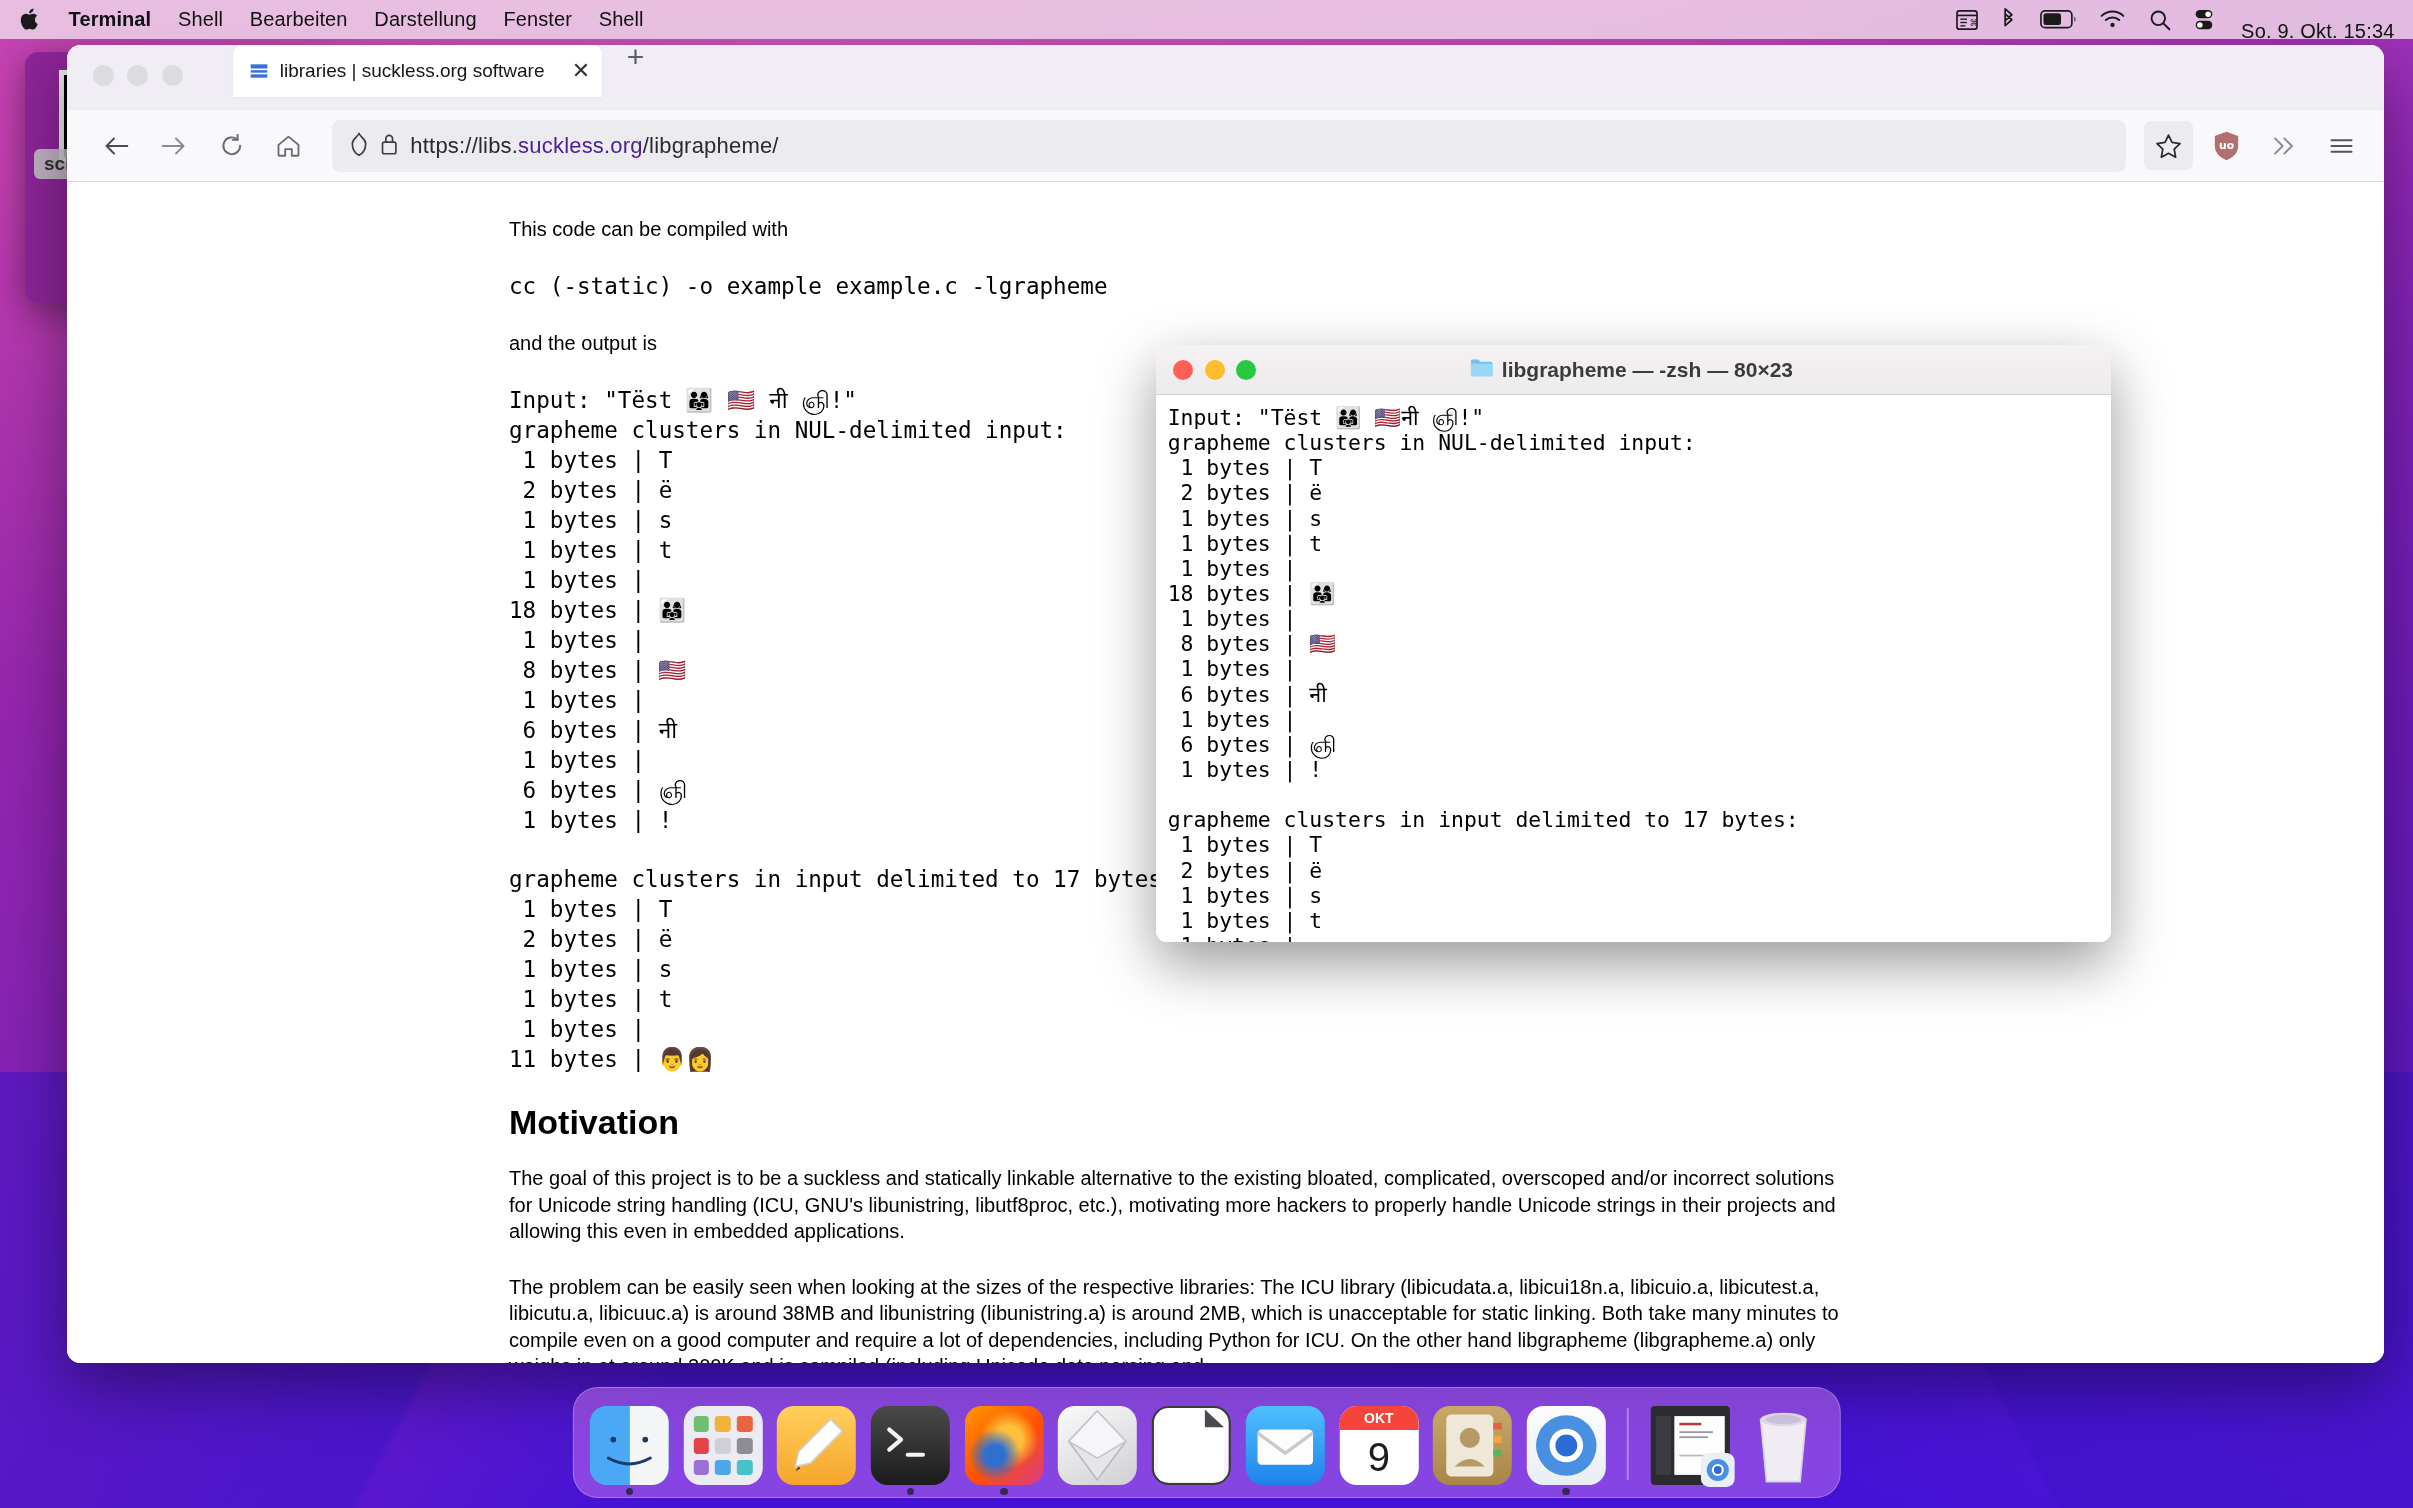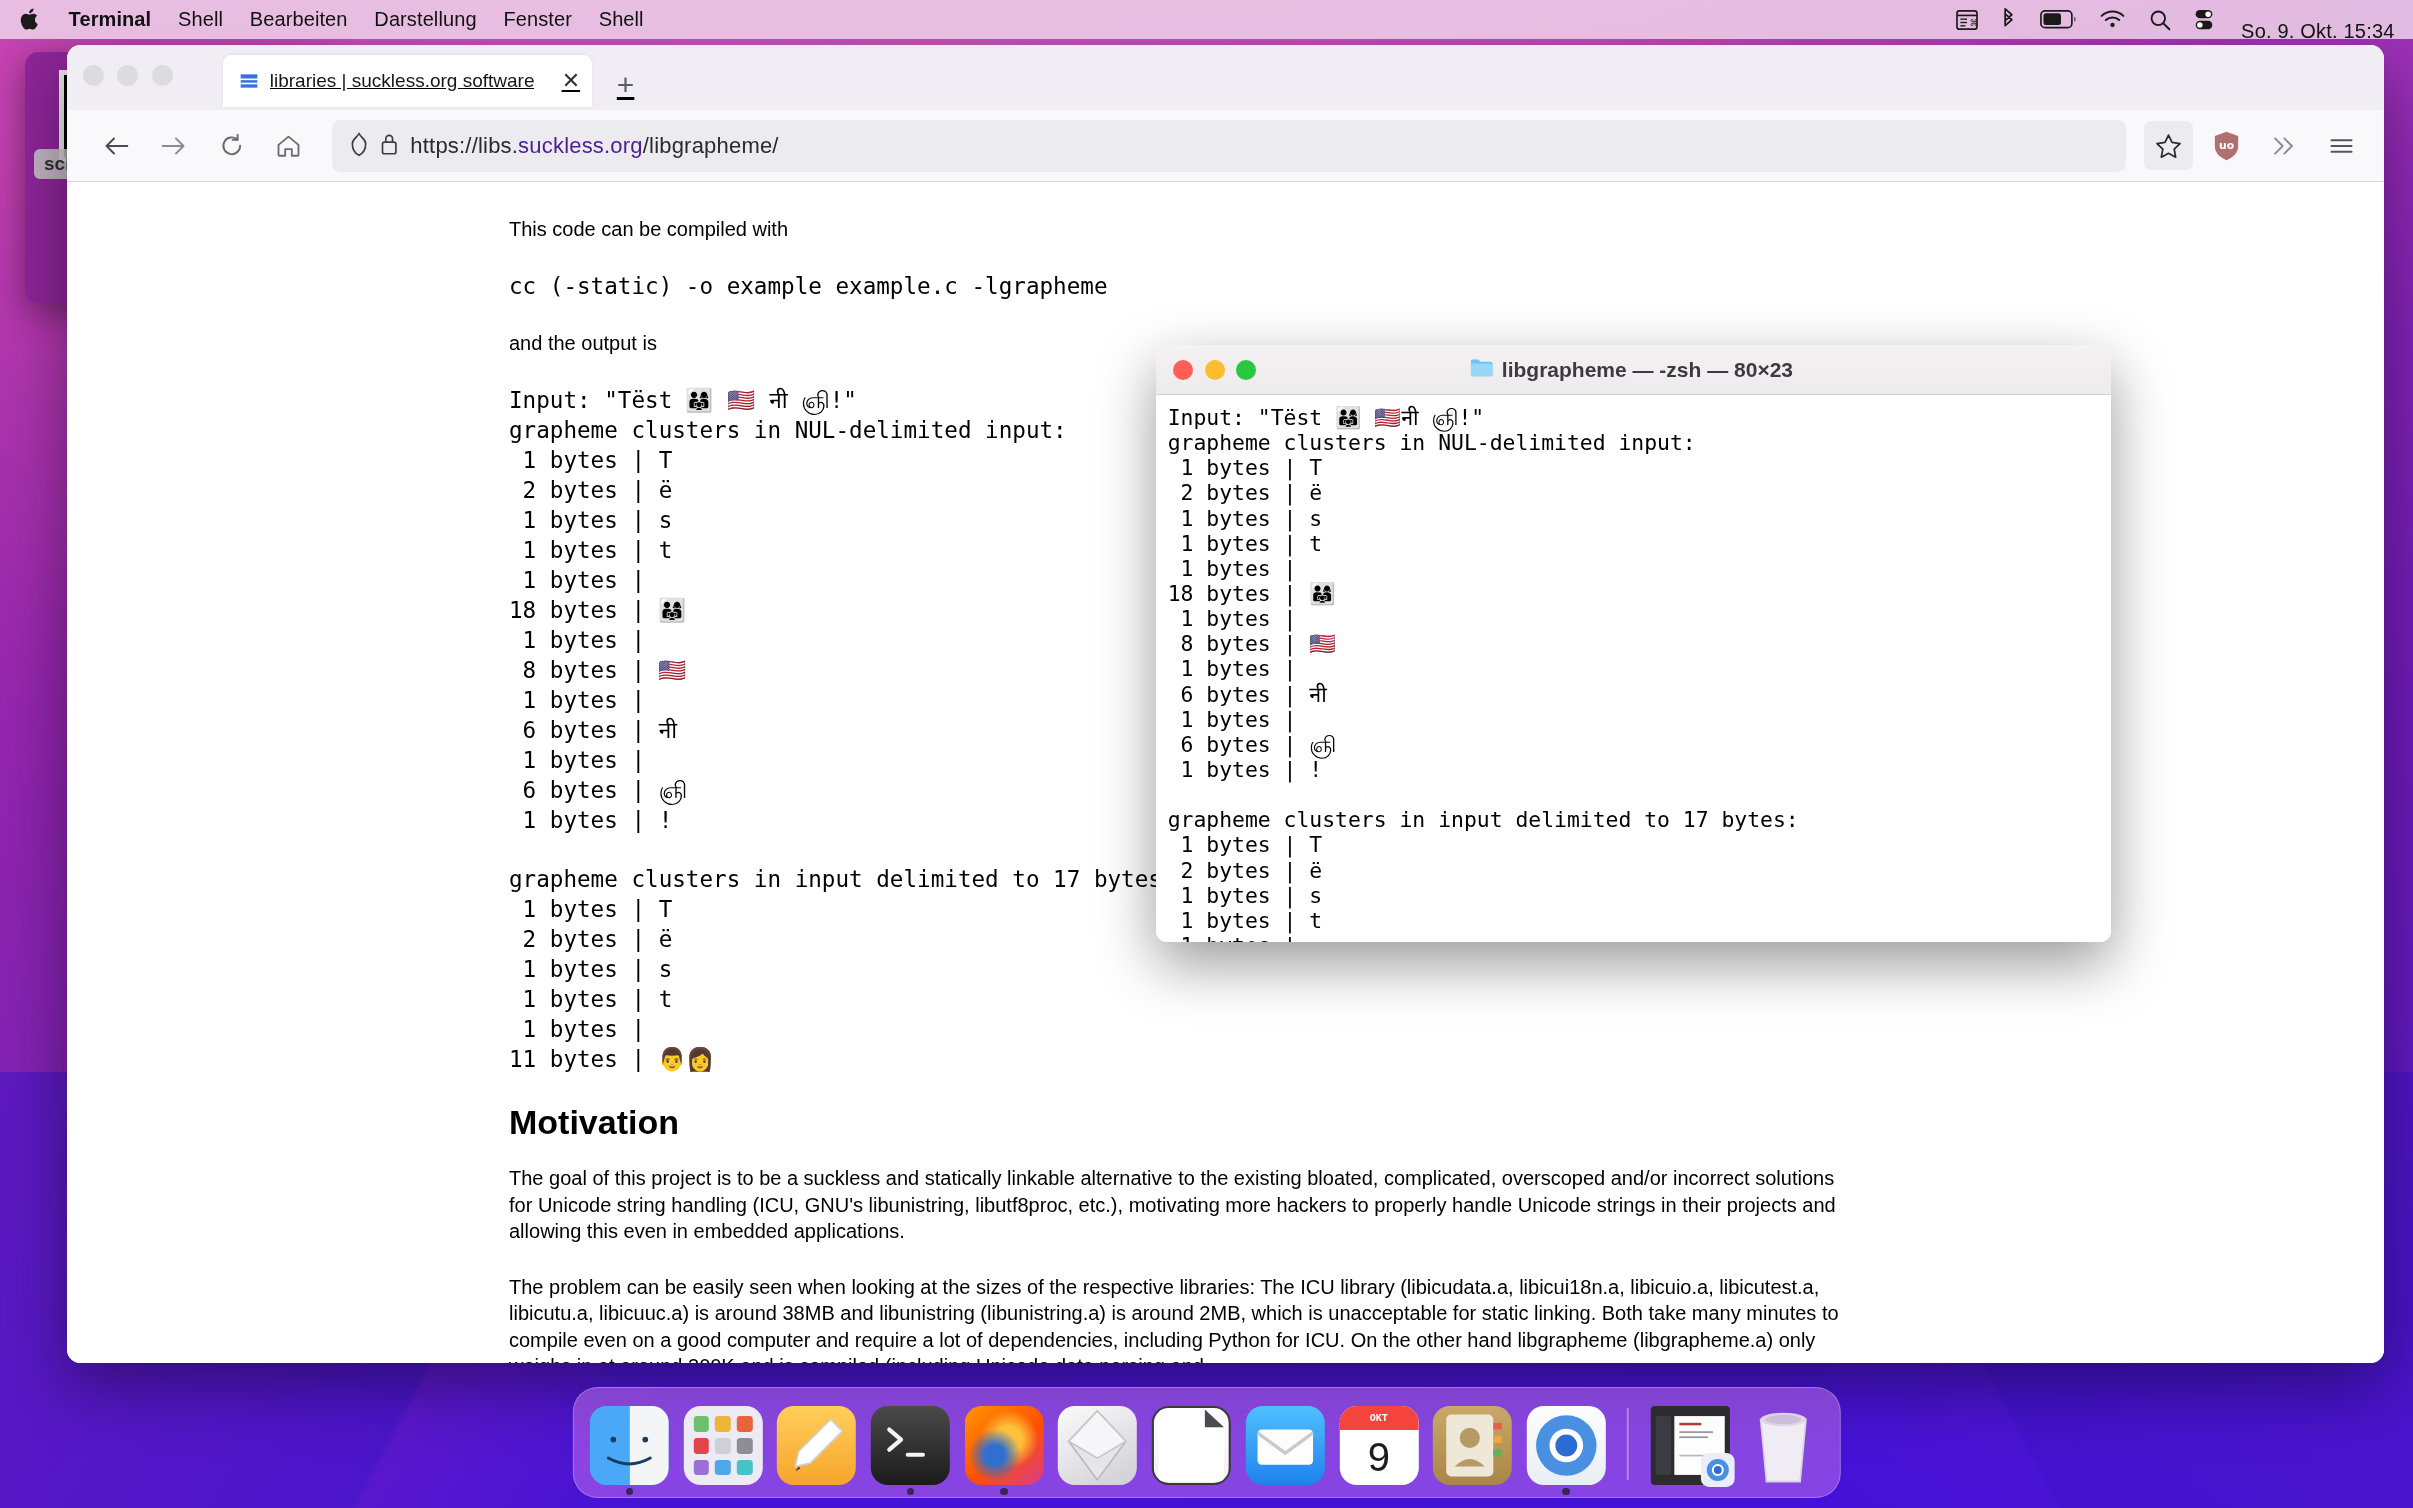--- a/index.html
+++ b/index.html
@@ -92,23 +92,22 @@
     background: #fff;
     border-radius: 13.4px;
     box-shadow: 0 22px 67px rgba(0,0,0,.42);
     overflow: hidden;
     z-index: 20;
     display: flex; flex-direction: column;
   }
   
   #tabstrip {
     height: 65px; background: #f0eef4;
-    display: flex; align-items: flex-end; padding-left: 16px;
+    display: flex; padding-left: 26px;
     flex: none;
-    text-decoration: underline;
   }
   .traffic-lights { display: flex; align-items: center; gap: 13.4px; height: 65px; padding-bottom: 3.4px; }
   .tl { width: 21px; height: 21px; border-radius: 50%; background: #dcdcdf; }
   #tab {
     margin-left: 50px; margin-bottom: 3.4px;
     height: 52px; min-width: 369px;
     background: #fff; border-radius: 8.4px 8.4px 0 0;
     display: flex; align-items: center; gap: 10px;
     padding: 0 11.7px 0 15px;
     box-shadow: 0 -0.8px 3.4px rgba(0,0,0,.06);
@@ -237,21 +236,21 @@
   .fi-face { position:absolute; inset:0; z-index:2; }
   .ic-launchpad { background:#eceaf2; padding: 10px; display:grid; grid-template-columns:repeat(3,1fr); grid-template-rows:repeat(3,1fr); gap:5.9px; }
   .ic-launchpad i { border-radius:3.4px; display:block; }
   .ic-notes { background: linear-gradient(#ffcf5a,#f6a52c); }
   .ic-terminal { background: linear-gradient(#4a4a4a,#1b1b1b); }
   .ic-firefox { background: radial-gradient(circle at 38% 62%, #2f6fd0 0 14%, rgba(47,111,208,0) 38%), radial-gradient(circle at 56% 42%, #ffc13b 0 20%, rgba(255,193,59,0) 46%), linear-gradient(140deg,#ff9500,#ff4f00 55%,#d93b8f); }
   .ic-gray { background: linear-gradient(150deg,#fbfbfb,#cfcfd4); }
   .ic-doc { background: linear-gradient(#ffffff,#f0f0f0); border:2.5px solid #3a3a3a; border-radius: 5px; }
   .ic-mail { background: linear-gradient(#4fc0ff,#1f82ec); }
   .ic-cal { background:#ffffff; }
-  .ic-cal .cal-top { height: 30%; background:#f5443c; color:#fff; font-size:10px; font-weight:bold; display:flex; align-items:center; justify-content:center;font-family:Liberation Mono, monospace; }
+  .ic-cal .cal-top { height: 30%; background:#f5443c; color:#fff; font-size:14px; font-weight:bold; display:flex; align-items:center; justify-content:center; }
   .ic-cal .cal-day { height:70%; display:flex; align-items:center; justify-content:center; font-size:40px; color:#1d1d1f; }
   .ic-contacts { background: linear-gradient(#c9a86a,#a98647); }
   .ic-chromium { background: linear-gradient(#fdfdfd,#e9eef5); }
   .ic-window { background:#2b2b30; border-radius:3.4px; }
   .ic-trash { background: linear-gradient(100deg,#f2f0f5 0 52%, #dcd7e3 52% 100%); border-radius: 6.7px 6.7px 13.4px 13.4px; }
 </style>
 </head>
 <body>
 
 <div id="desktop">

